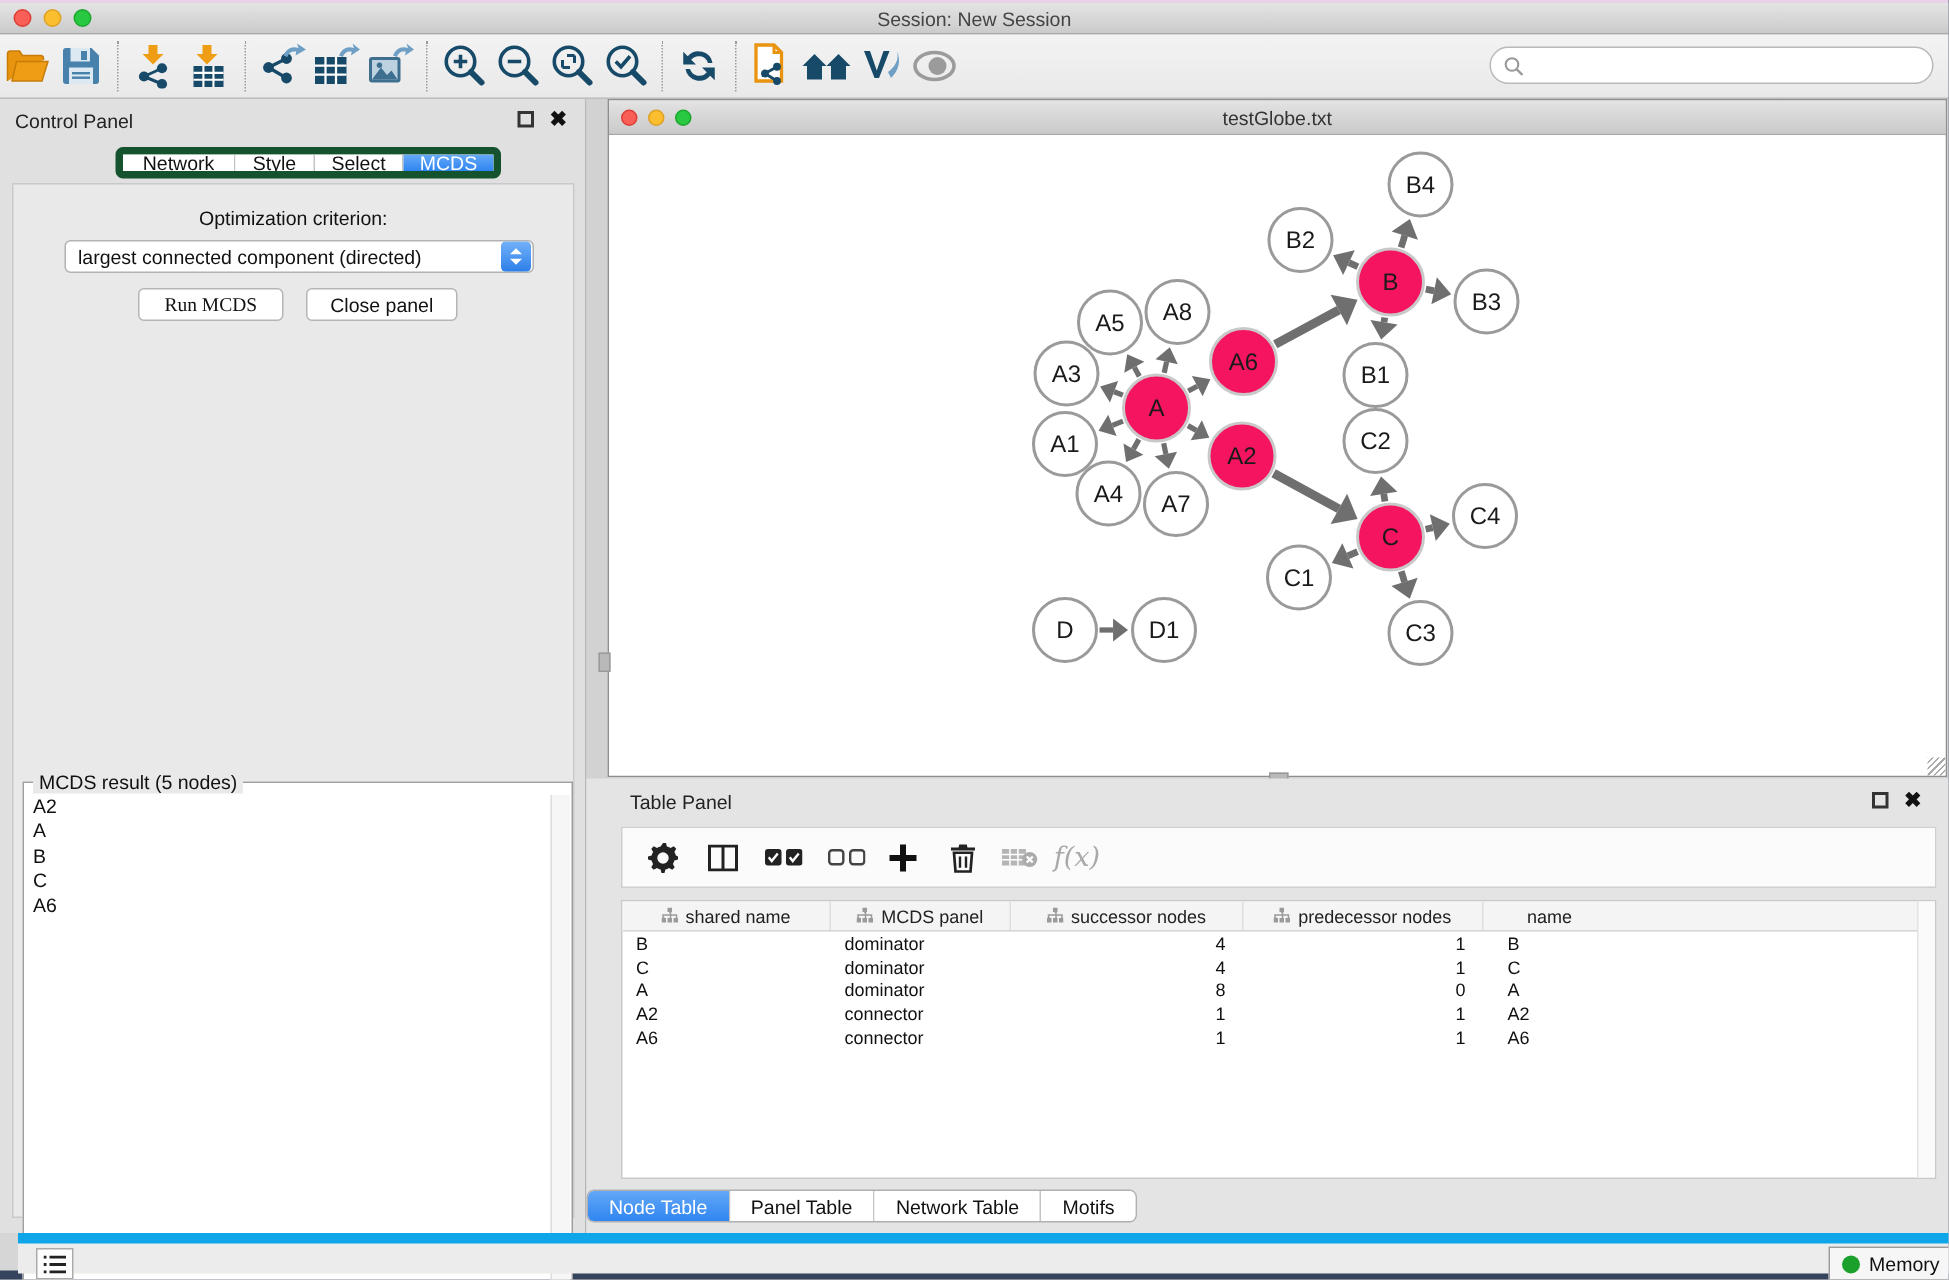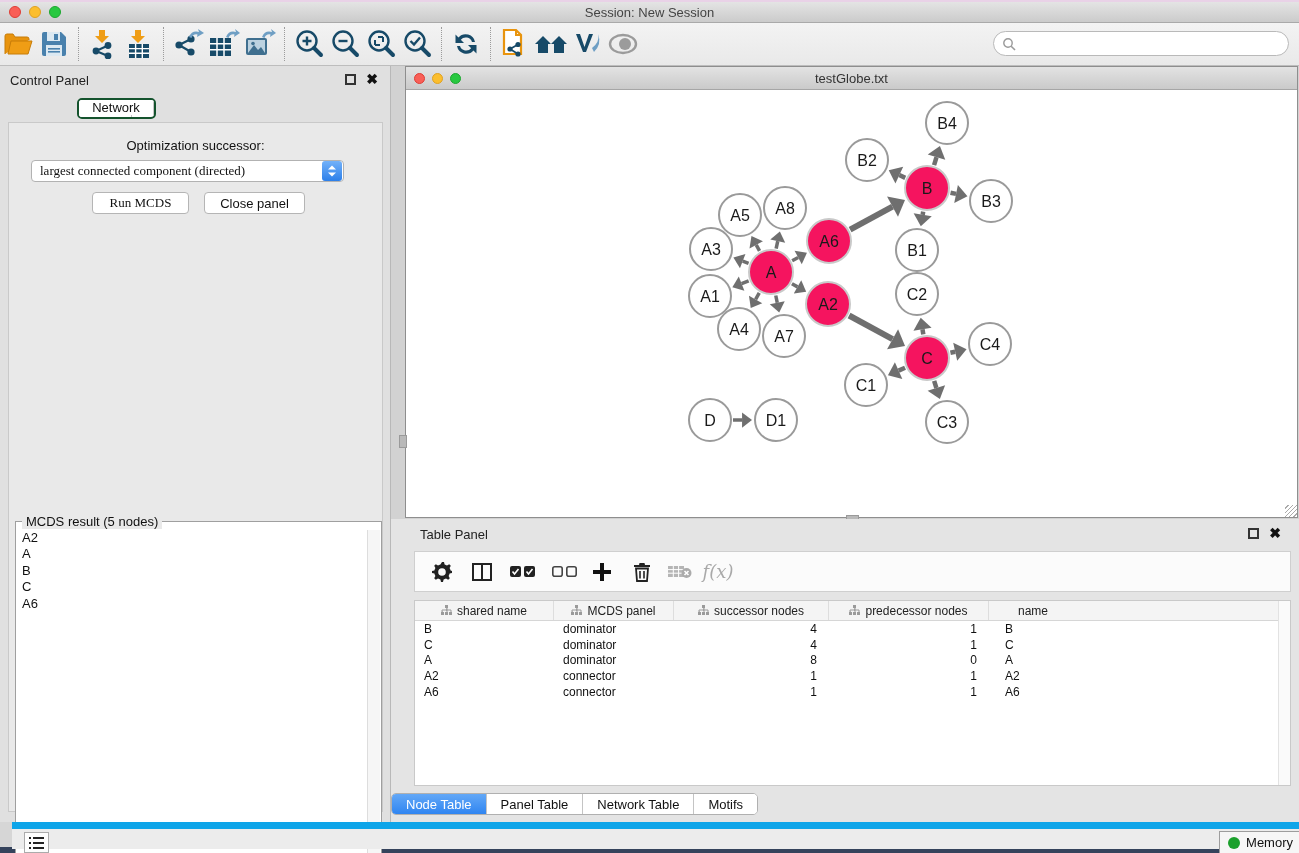--- a/index.html
+++ b/index.html
@@ -34,30 +34,30 @@
     background:#fff; border:1px solid #b9b9b9; border-radius:13px; display:flex; align-items:center; padding-left:8px; }
   #search-input { border:none; outline:none; flex:1; font-size:13px; background:transparent; height:21px; margin-left:4px; }
 
   
   #control-panel { left:0; top:64px; width:391px; height:756px; background:#e0e0e0; border-right:1px solid #b8b8b8; }
   #cp-header { position:absolute; left:10px; top:7px; font-size:13px; color:#222; }
   .panel-btns { position:absolute; top:8px; display:flex; gap:10px; }
   .pb-float { width:11px; height:11px; border:2px solid #333; }
   .pb-close { font-size:14px; font-weight:bold; color:#111; line-height:11px; cursor:pointer; }
   #cp-tabs { position:absolute; left:77px; top:32px; height:21px; display:flex;
-    border:2px solid #14532d; border-radius:5px; overflow:hidden; background:#fff;flex-direction:column; }
+    border:5px solid #14532d; border-radius:5px; overflow:hidden; background:#fff; }
   .cp-tab { height:100%; display:flex; align-items:center; justify-content:center;
     font-size:13px; color:#111; background:#fff; border-right:1px solid #c4c4c4; cursor:pointer; }
   .cp-tab:last-child { border-right:none; }
   .cp-tab.sel { background:linear-gradient(#66a9f8,#2f85f1); color:#fff; }
   #cp-content { position:absolute; left:8px; top:56px; width:375px; height:690px;
     background:#e9e9e9; border:1px solid #c9c9c9; }
   #opt-label { position:absolute; left:0; width:100%; top:15px; text-align:center; font-size:13px; color:#111; }
-  #criterion { position:absolute; left:22px; top:37px; width:313px; height:22px; background:#fff;
-    border:1px solid #b2b2b2; border-radius:4px; display:flex; align-items:center; cursor:pointer;font-family:Liberation Serif, serif; }
+  #criterion { position:absolute; left:34px; top:37px; width:313px; height:22px; background:#fff;
+    border:1px solid #b2b2b2; border-radius:4px; display:flex; align-items:center; cursor:pointer; }
   #criterion-text { flex:1; font-size:13px; color:#111; padding-left:8px; white-space:nowrap; overflow:hidden; }
   #criterion-stepper { width:20px; height:20px; margin-right:1px; border-radius:3px;
     background:linear-gradient(#73b1f9,#2d7fe9); display:flex; flex-direction:column; align-items:center; justify-content:center; }
   #criterion-stepper svg { display:block; }
   .cp-btn { position:absolute; top:69px; height:22px; background:#fff; border:1px solid #b5b5b5;
     border-radius:4px; font-size:13px; color:#111; display:flex; align-items:center; justify-content:center; cursor:pointer; }
   #run-btn { left:83px; width:97px;font-family:Liberation Serif, serif; }
   #close-btn { left:195px; width:101px; }
   #result-box { position:absolute; left:6px; top:398px; width:367px; height:345px; border:1px solid #9f9f9f; background:#fff; }
   #result-legend { position:absolute; left:6px; top:-8px; background:#e9e9e9; padding:0 4px; font-size:13px; color:#111; }
@@ -272,21 +272,21 @@
       <div class="pb-float"></div>
       <div class="pb-close">✖</div>
     </div>
     <div id="cp-tabs">
       <div class="cp-tab" style="width:75px">Network</div>
       <div class="cp-tab" style="width:53px">Style</div>
       <div class="cp-tab" style="width:59px">Select</div>
       <div class="cp-tab sel" style="width:60px">MCDS</div>
     </div>
     <div id="cp-content">
-      <div id="opt-label">Optimization successor:</div>
+      <div id="opt-label">Optimization criterion:</div>
       <div id="criterion">
         <div id="criterion-text">largest connected component (directed)</div>
         <div id="criterion-stepper">
           <svg width="10" height="14" viewBox="0 0 10 14">
               <path d="M1 5.5 L5 1.5 L9 5.5 Z" fill="#fff"></path>
               <path d="M1 8.5 L5 12.5 L9 8.5 Z" fill="#fff"></path>
             </svg>
         </div>
       </div>
       <div class="cp-btn" id="run-btn">Run MCDS</div>

